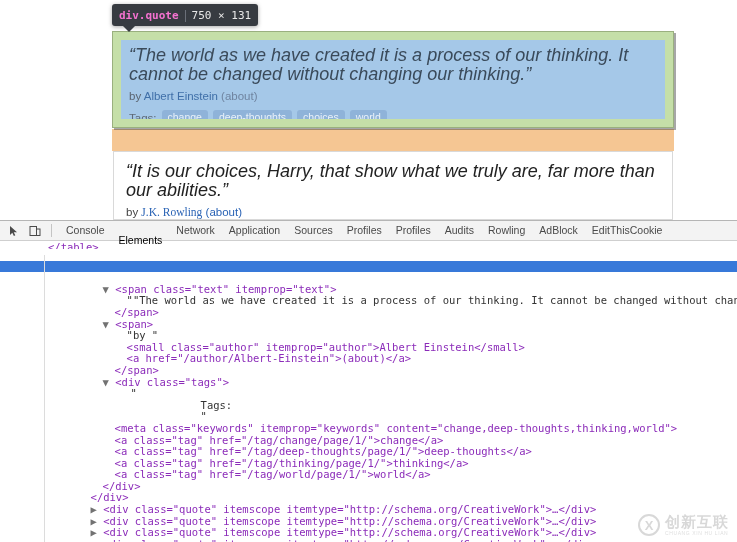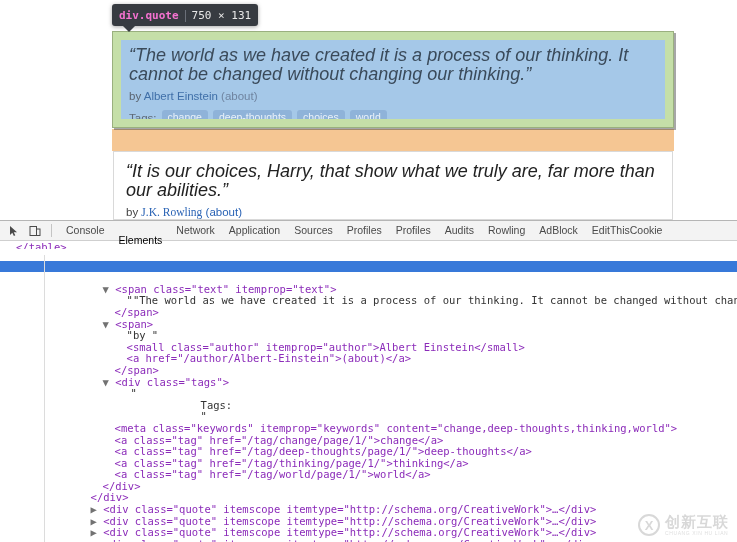--- a/index.html
+++ b/index.html
@@ -229,21 +229,21 @@
         <div class="dt-tab">Profiles</div>
         <div class="dt-tab">Audits</div>
         <div class="dt-tab">Rowling</div>
         <div class="dt-tab">AdBlock</div>
         <div class="dt-tab">EditThisCookie</div>
       </div>
     </div>
 
     <div id="dom-tree">
 
-      <div class="dom-line clipped" style="padding-left:16px;"><span class="tag">&lt;/table&gt;</span></div>
+      <div class="dom-line clipped" style="padding-left:48px;"><span class="tag">&lt;/table&gt;</span></div>
 
       <div class="dom-line" style="padding-left:27px;">
         <span class="tw">▼ </span><span class="tag">&lt;div class="col-md-8"&gt;</span>
       </div>
 
       <div class="dom-line selected" style="padding-left:40px;">
         <span class="tw">▼ </span><span class="tag">&lt;div class="quote" itemscope itemtype="http://schema.org/CreativeWork"&gt;</span><span class="sel-marker" style="padding-left:6px;">== $0</span>
       </div>
 
       <div class="dom-line" style="padding-left:52px;">

